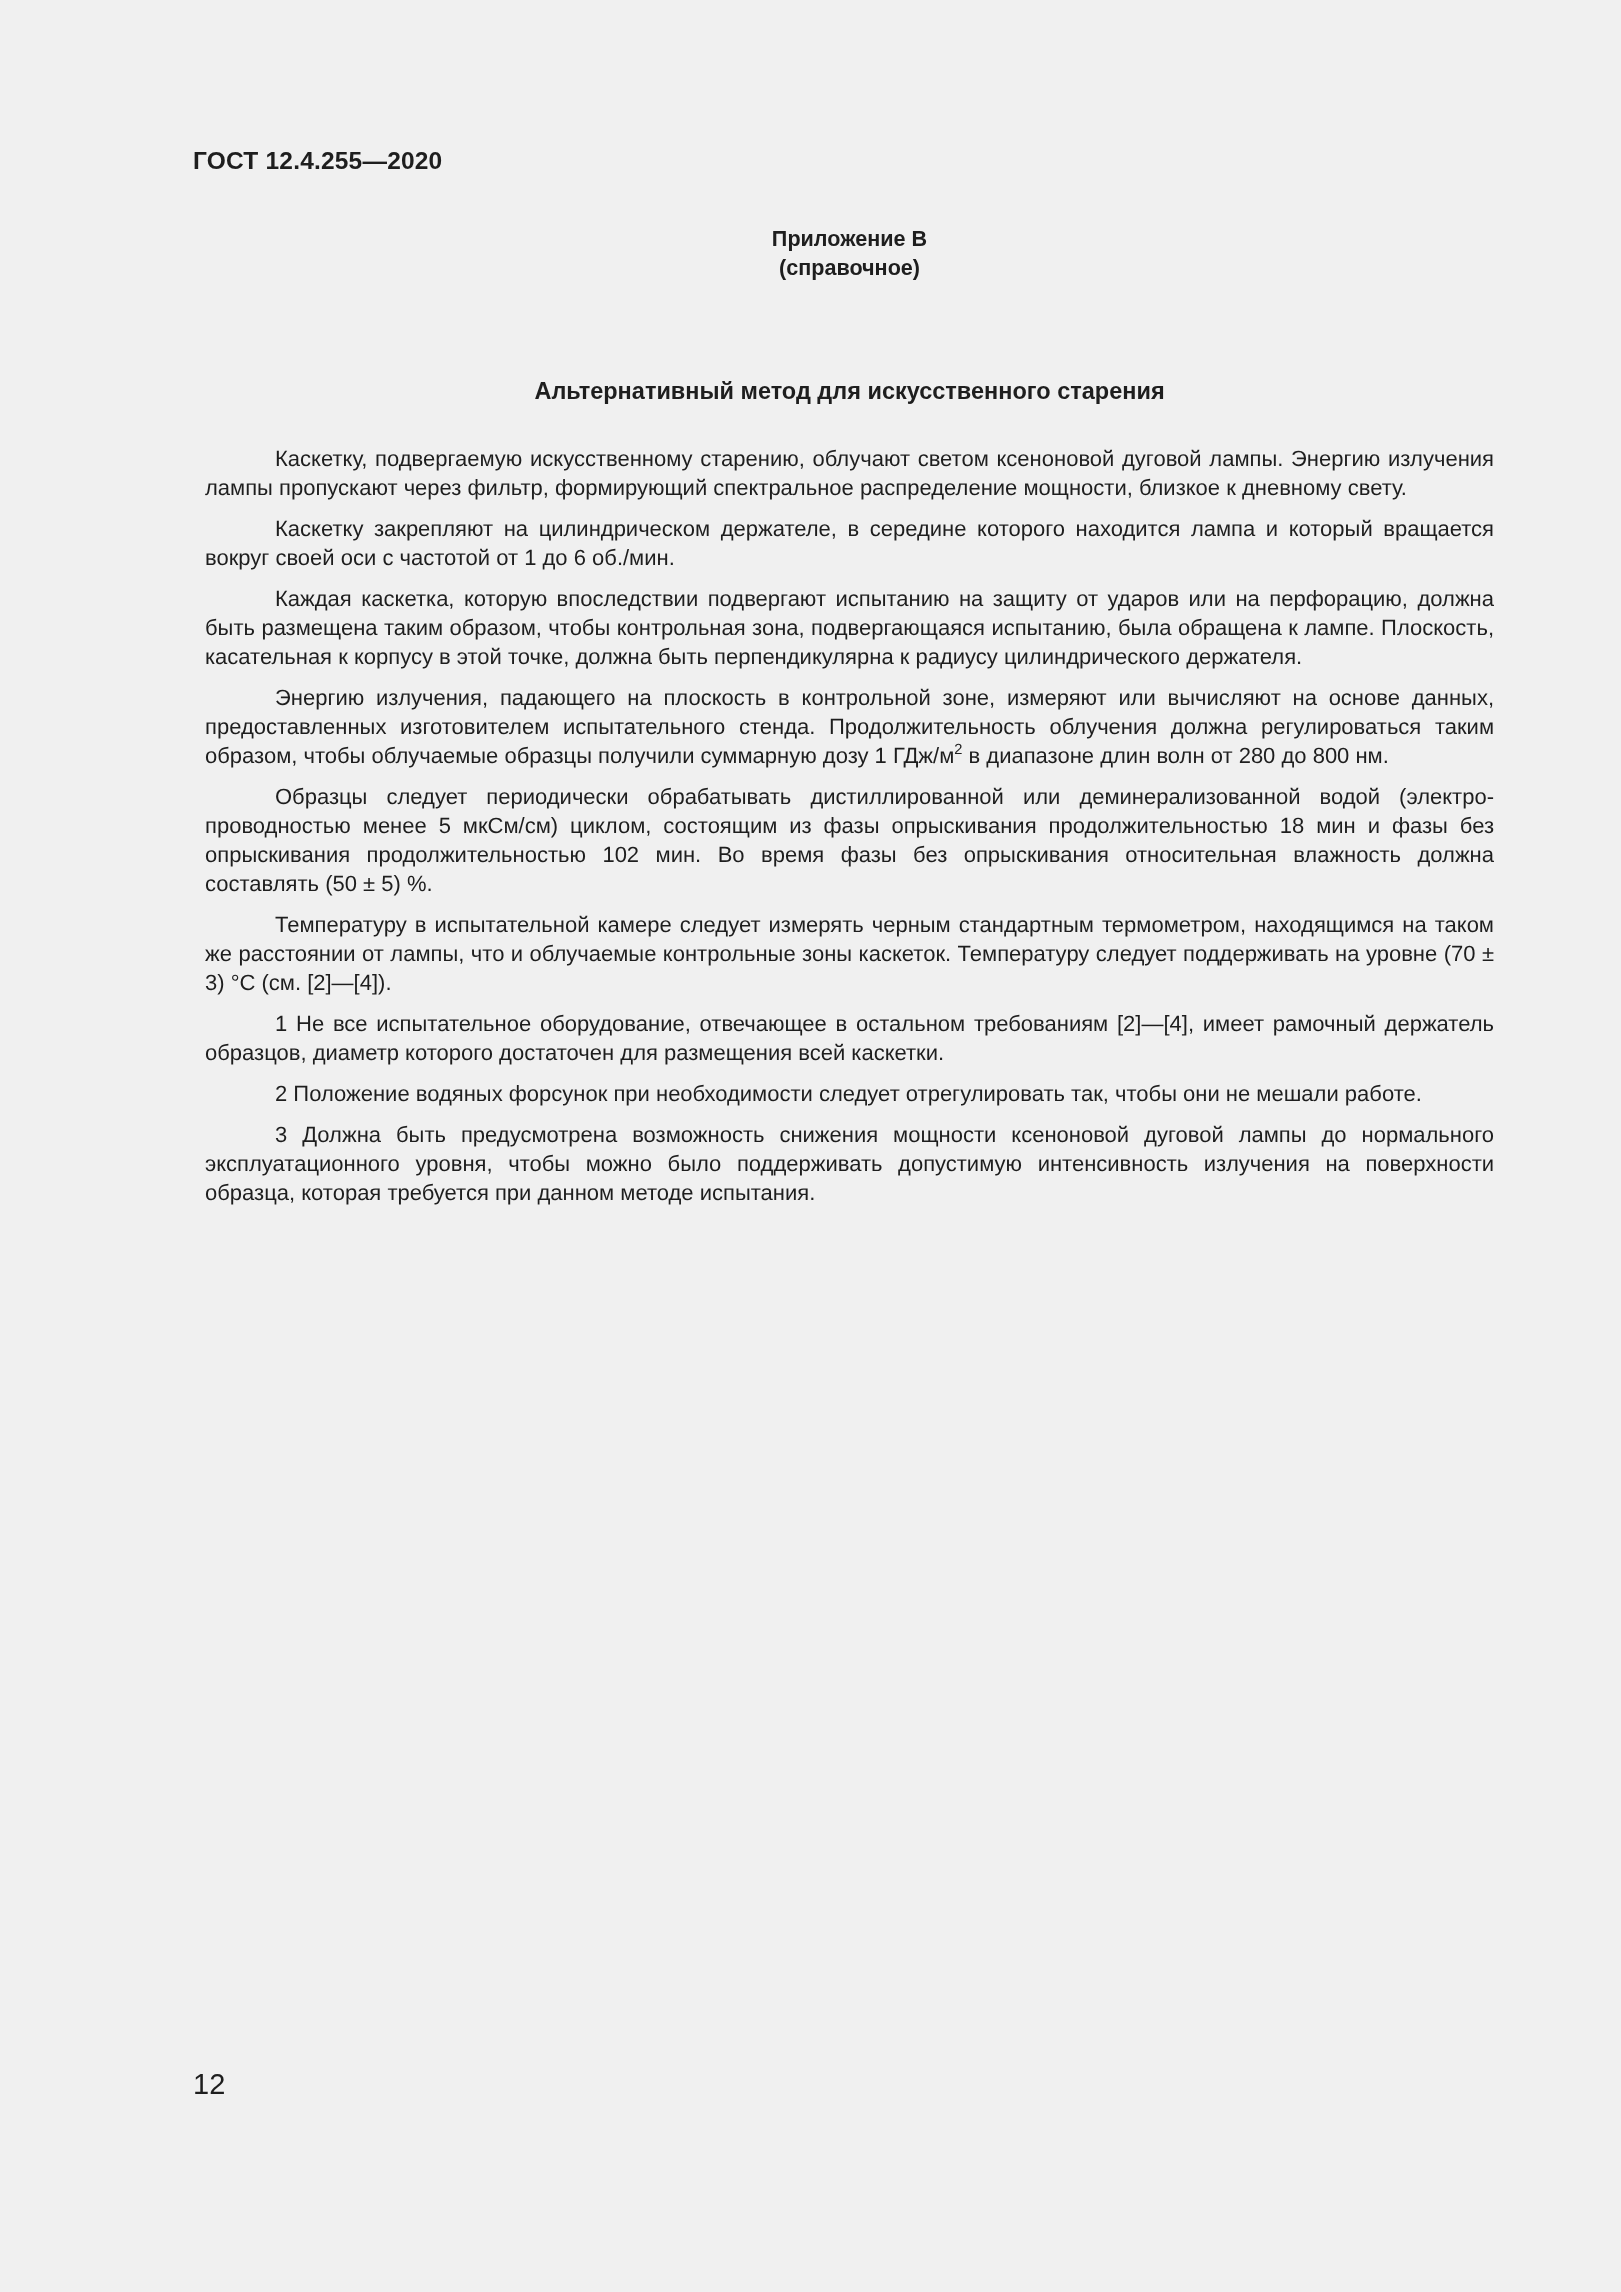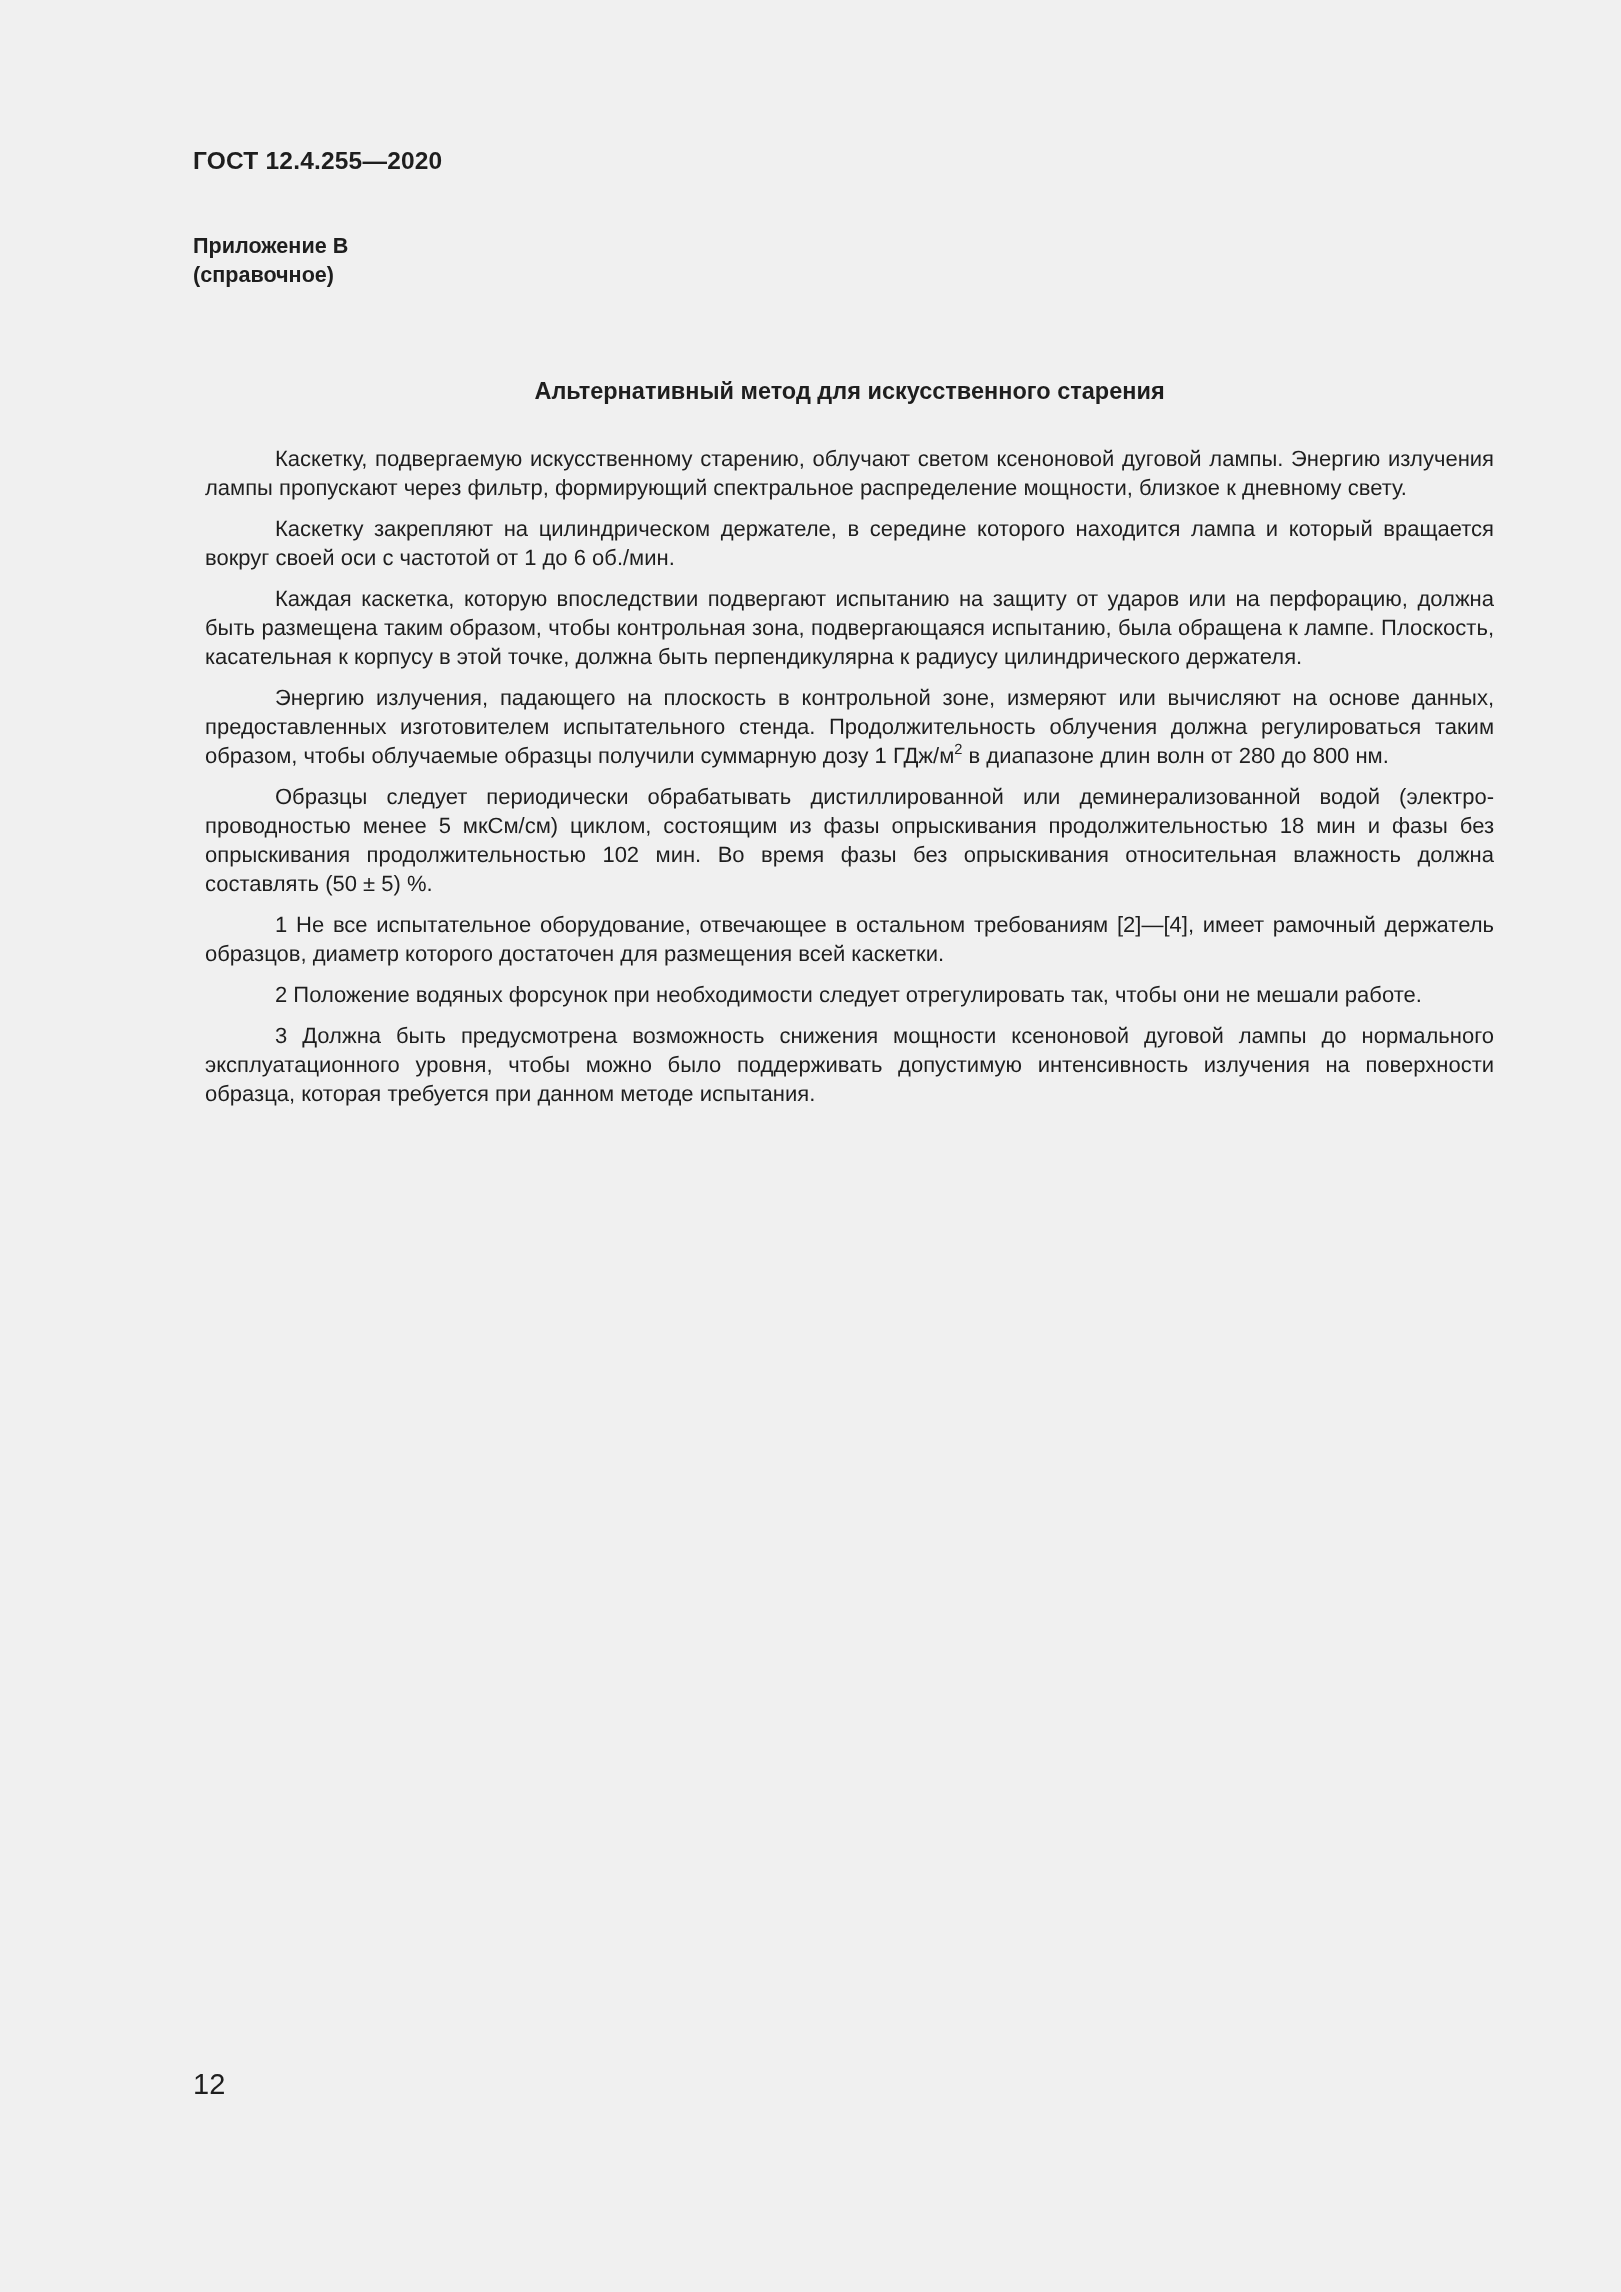--- a/index.html
+++ b/index.html
@@ -11,21 +11,21 @@
     position: relative;
     overflow: hidden;
   }
   .page { position: absolute; left: 0; top: 0; width: 1621px; height: 1632px; border-radius: 19px; }
   .doc-code {
     position: absolute; left: 193px; top: 147px;
     font-size: 24.5px; font-weight: bold; letter-spacing: 0.2px;
   }
   .annex {
     position: absolute; left: 193px; width: 1313px; top: 224px;
-    font-size: 21.6px; font-weight: bold; line-height: 29px; margin-top: 7px;
+    text-align: center; font-size: 21.6px; font-weight: bold; line-height: 29px;
   }
   .annex-title {
     position: absolute; left: 193px; width: 1313px; top: 378px;
     text-align: center; font-size: 23.5px; font-weight: bold;
   }
   .body-text {
     position: absolute; left: 193px; top: 432px; width: 1313px;
     font-size: 22px; line-height: 29px; text-align: justify;
     text-rendering: geometricPrecision;
   }
@@ -53,20 +53,21 @@
   </div>
 
   <div class="annex-title">Альтернативный метод для искусственного старения</div>
 
   <div class="body-text">
     <p>Каскетку, подвергаемую искусственному старению, облучают светом ксеноновой дуговой лампы. Энергию излучения лампы пропускают через фильтр, формирующий спектральное распределение мощности, близкое к дневному свету.</p>
     <p>Каскетку закрепляют на цилиндрическом держателе, в середине которого находится лампа и который враща­ется вокруг своей оси с частотой от 1 до 6 об./мин.</p>
     <p>Каждая каскетка, которую впоследствии подвергают испытанию на защиту от ударов или на перфорацию, должна быть размещена таким образом, чтобы контрольная зона, подвергающаяся испытанию, была обращена к лампе. Плоскость, касательная к корпусу в этой точке, должна быть перпендикулярна к радиусу цилиндрического держателя.</p>
     <p><span>Энергию излучения, падающего на плоскость в контрольной зоне, измеряют или вычисляют на основе дан­ных, предоставленных изготовителем испытательного стенда. Продолжительность облучения должна регулиро­ваться таким образом, чтобы облучаемые образцы получили суммарную дозу 1 ГДж/м</span><sup>2</sup><span> в диапазоне длин волн от 280 до 800 нм.</span></p>
     <p>Образцы следует периодически обрабатывать дистиллированной или деминерализованной водой (электро­проводностью менее 5 мкСм/см) циклом, состоящим из фазы опрыскивания продолжительностью 18 мин и фазы без опрыскивания продолжительностью 102 мин. Во время фазы без опрыскивания относительная влажность должна составлять (50 ± 5) %.</p>
+    <p>Температуру в испытательной камере следует измерять черным стандартным термометром, находящимся на таком же расстоянии от лампы, что и облучаемые контрольные зоны каскеток. Температуру следует поддержи­вать на уровне (70 ± 3) °C (см. [2]—[4]).</p>
 
     <p class="note">1 Не все испытательное оборудование, отвечающее в остальном требованиям [2]—[4], имеет рамочный дер­жатель образцов, диаметр которого достаточен для размещения всей каскетки.</p>
     <p class="note">2 Положение водяных форсунок при необходимости следует отрегулировать так, чтобы они не мешали работе.</p>
     <p class="note">3 Должна быть предусмотрена возможность снижения мощности ксеноновой дуговой лампы до нормального эксплуатационного уровня, чтобы можно было поддерживать допустимую интенсивность излучения на поверхно­сти образца, которая требуется при данном методе испытания.</p>
   </div>
 
   <div class="page-number">12</div>
 </div>
 
 

